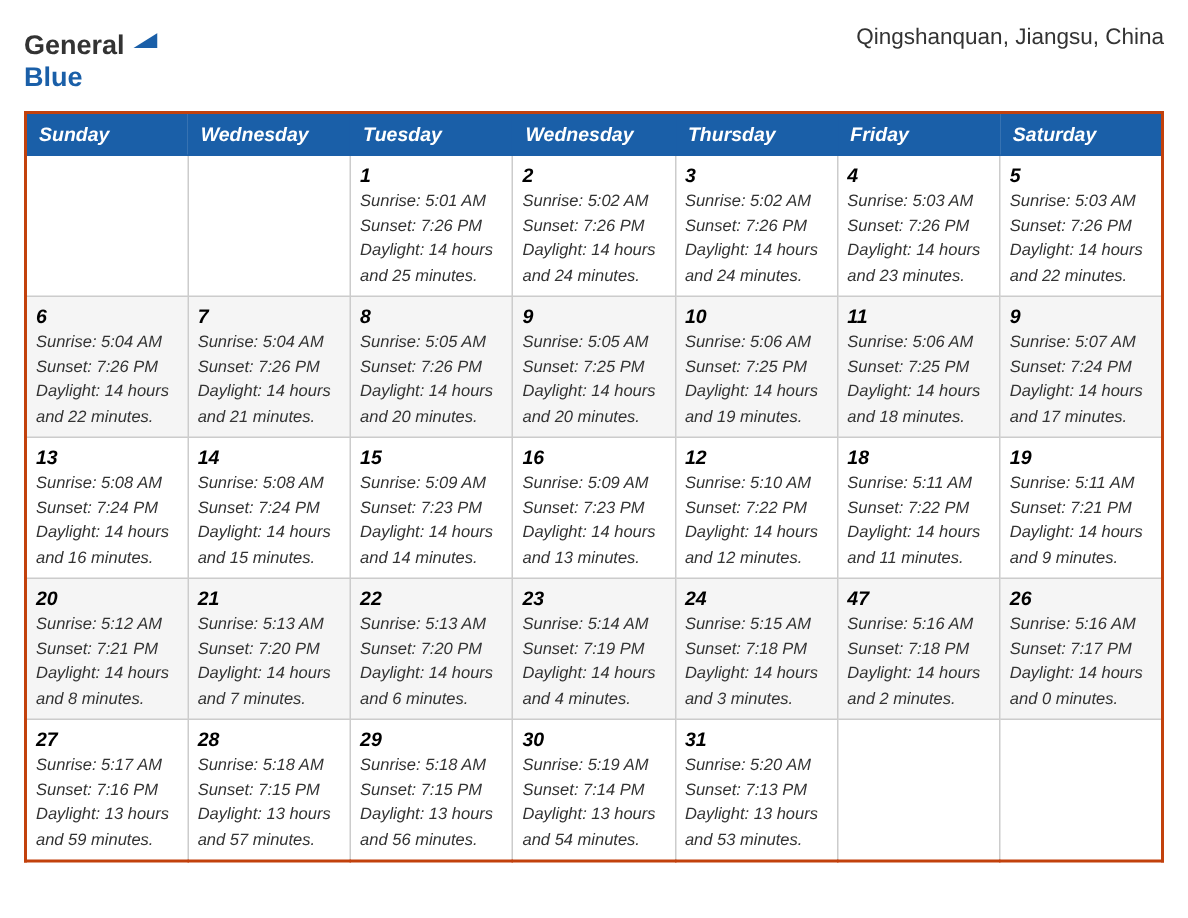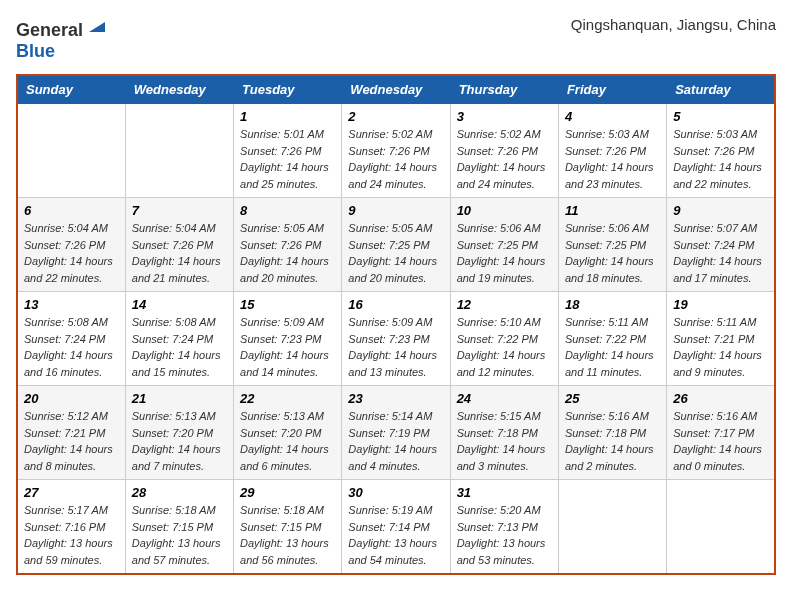--- a/index.html
+++ b/index.html
@@ -216,21 +216,21 @@
         </td>
         <td>
           <span class="day-num">23</span>
           <div class="day-info">Sunrise: 5:14 AM<br>Sunset: 7:19 PM<br>Daylight: 14 hours and 4 minutes.</div>
         </td>
         <td>
           <span class="day-num">24</span>
           <div class="day-info">Sunrise: 5:15 AM<br>Sunset: 7:18 PM<br>Daylight: 14 hours and 3 minutes.</div>
         </td>
         <td>
-          <span class="day-num">25</span>
+          <span class="day-num">47</span>
           <div class="day-info">Sunrise: 5:16 AM<br>Sunset: 7:18 PM<br>Daylight: 14 hours and 2 minutes.</div>
         </td>
         <td>
           <span class="day-num">26</span>
           <div class="day-info">Sunrise: 5:16 AM<br>Sunset: 7:17 PM<br>Daylight: 14 hours and 0 minutes.</div>
         </td>
       </tr>
       <tr>
         <td>
           <span class="day-num">27</span>

